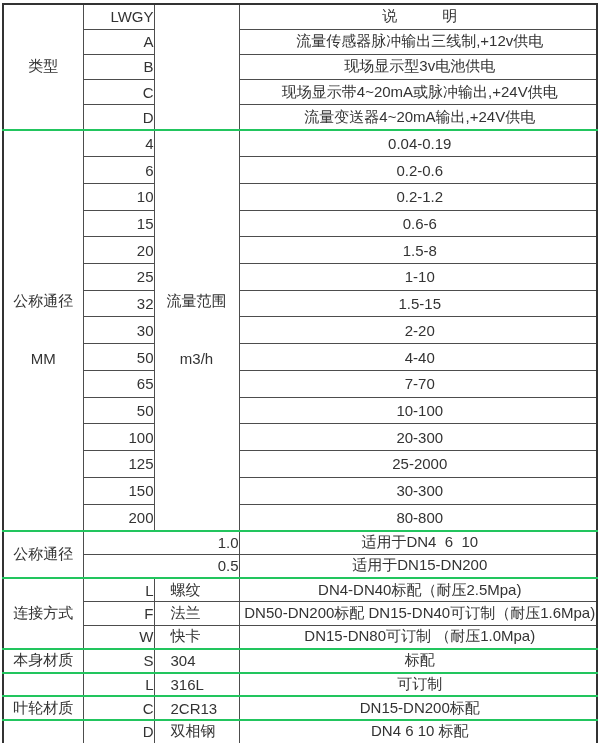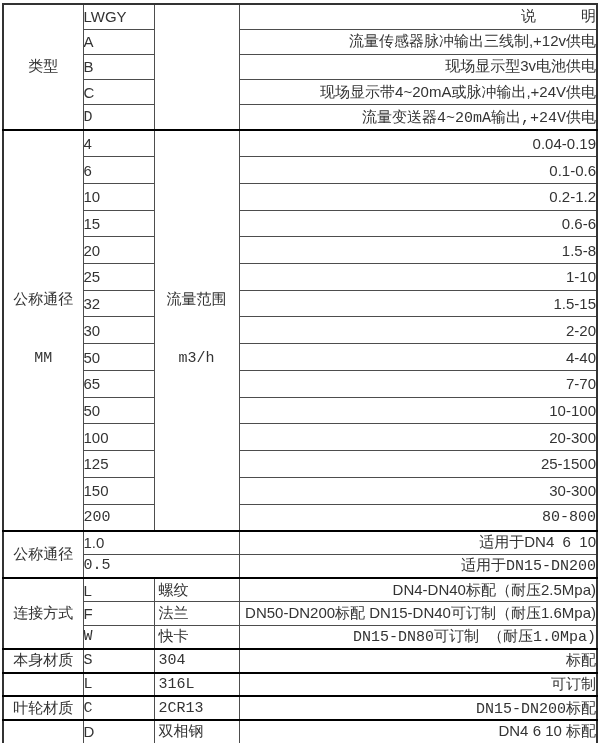--- a/index.html
+++ b/index.html
@@ -8,24 +8,24 @@
   .page{padding:3px 2px 2px 2px;}
   table.spec{width:596px;border-collapse:collapse;table-layout:fixed;
              border:2px solid #333;}
   td{border:1px solid #4d4d4d;color:#333;font-size:15px;
      vertical-align:middle;white-space:pre;overflow:hidden;padding:0;}
   tr.rt{height:25.2px;}
   tr.rd{height:26.73px;}
   tr.rs{height:23.66px;}
   td.lab{text-align:center;}
   td.lab div{line-height:1.65;}
-  td.code{text-align:left;}
-  td.name{text-align:left;padding-left:4px;}
-  td.desc{text-align:right;padding-left:4px;}
-  .bb2{border-bottom:2px solid #000000;font-family:Liberation Mono, monospace;}
+  td.code{text-align:right;}
+  td.name{text-align:left;padding-left:16px;}
+  td.desc{text-align:center;padding-left:4px;}
+  .bb2{border-bottom:2px solid #22c55e;}
 </style>
 </head>
 <body>
 
 <div class="page">
 <table class="spec">
 <colgroup>
   <col style="width:80px">
         <col style="width:71px">
         <col style="width:85px">
@@ -63,21 +63,21 @@
     </td>
     <td class="code">4</td>
     <td class="lab bb2" rowspan="15">
       <div>流量范围</div>
       <div>m3/h</div>
     </td>
     <td class="desc">0.04-0.19</td>
   </tr>
   <tr class="rd">
     <td class="code">6</td>
-    <td class="desc">0.1-0.6</td>
+    <td class="desc">0.2-0.6</td>
   </tr>
   <tr class="rd">
     <td class="code">10</td>
     <td class="desc">0.2-1.2</td>
   </tr>
   <tr class="rd">
     <td class="code">15</td>
     <td class="desc">0.6-6</td>
   </tr>
   <tr class="rd">
@@ -107,21 +107,21 @@
   <tr class="rd">
     <td class="code">50</td>
     <td class="desc">10-100</td>
   </tr>
   <tr class="rd">
     <td class="code">100</td>
     <td class="desc">20-300</td>
   </tr>
   <tr class="rd">
     <td class="code">125</td>
-    <td class="desc">25-1500</td>
+    <td class="desc">25-2000</td>
   </tr>
   <tr class="rd">
     <td class="code">150</td>
     <td class="desc">30-300</td>
   </tr>
   <tr class="rd">
     <td class="code bb2">200</td>
     <td class="desc bb2">80-800</td>
   </tr>
 

